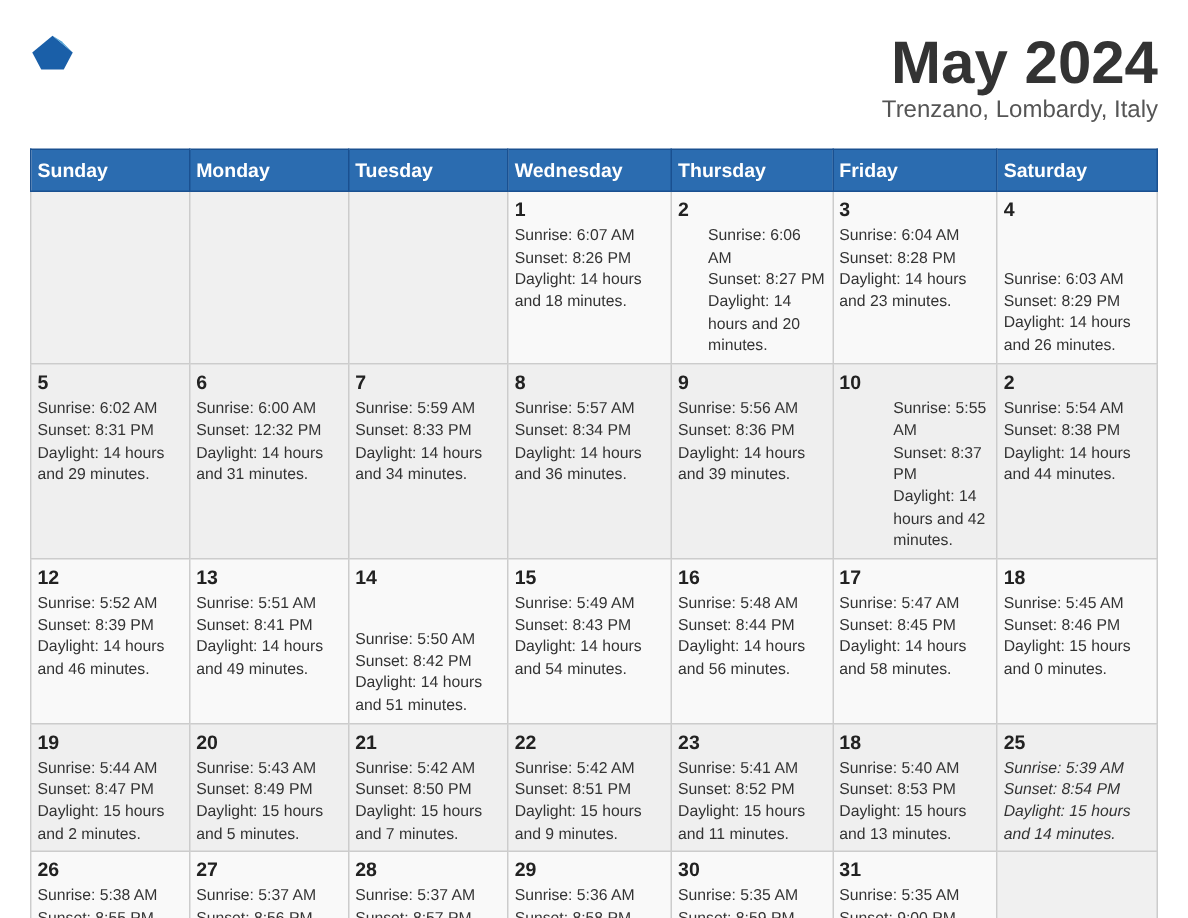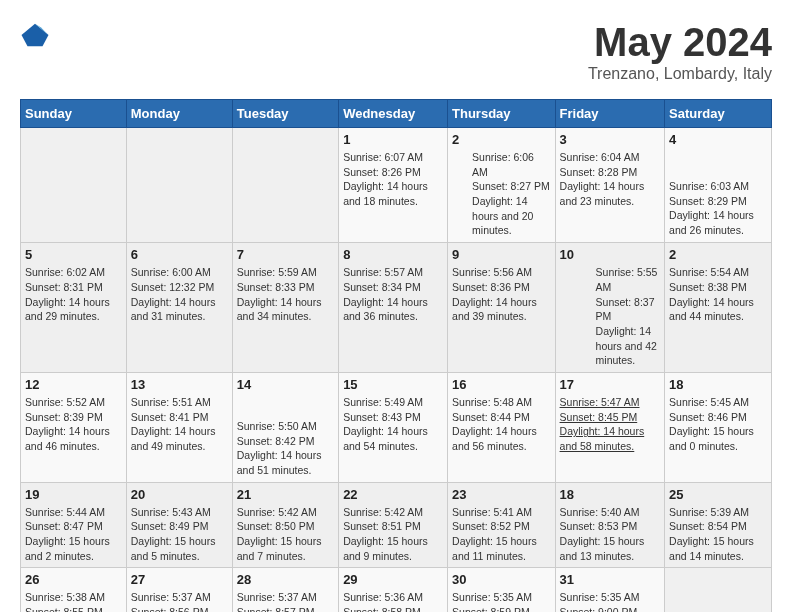--- a/index.html
+++ b/index.html
@@ -216,21 +216,21 @@
 Daylight: 14 hours and 54 minutes.</div>
         </td>
         <td>
           <div class="day-num">16</div>
           <div class="day-info" style="white-space: pre-line;">Sunrise: 5:48 AM
 Sunset: 8:44 PM
 Daylight: 14 hours and 56 minutes.</div>
         </td>
         <td>
           <div class="day-num">17</div>
-          <div class="day-info" style="white-space: pre-line; text-decoration: underline;">Sunrise: 5:47 AM
+          <div class="day-info" style="white-space: pre-line;">Sunrise: 5:47 AM
 Sunset: 8:45 PM
 Daylight: 14 hours and 58 minutes.</div>
         </td>
         <td>
           <div class="day-num">18</div>
           <div class="day-info" style="white-space: pre-line;">Sunrise: 5:45 AM
 Sunset: 8:46 PM
 Daylight: 15 hours and 0 minutes.</div>
         </td>
       </tr>
@@ -266,21 +266,21 @@
 Daylight: 15 hours and 11 minutes.</div>
         </td>
         <td>
           <div class="day-num">18</div>
           <div class="day-info" style="white-space: pre-line;">Sunrise: 5:40 AM
 Sunset: 8:53 PM
 Daylight: 15 hours and 13 minutes.</div>
         </td>
         <td>
           <div class="day-num">25</div>
-          <div class="day-info" style="white-space: pre-line;">Sunrise: 5:39 AM
+          <div class="day-info" style="white-space: pre-line; font-style: italic;">Sunrise: 5:39 AM
 Sunset: 8:54 PM
 Daylight: 15 hours and 14 minutes.</div>
         </td>
       </tr>
       <tr>
         <td>
           <div class="day-num">26</div>
           <div class="day-info" style="white-space: pre-line;">Sunrise: 5:38 AM
 Sunset: 8:55 PM
 Daylight: 15 hours and 16 minutes.</div>

